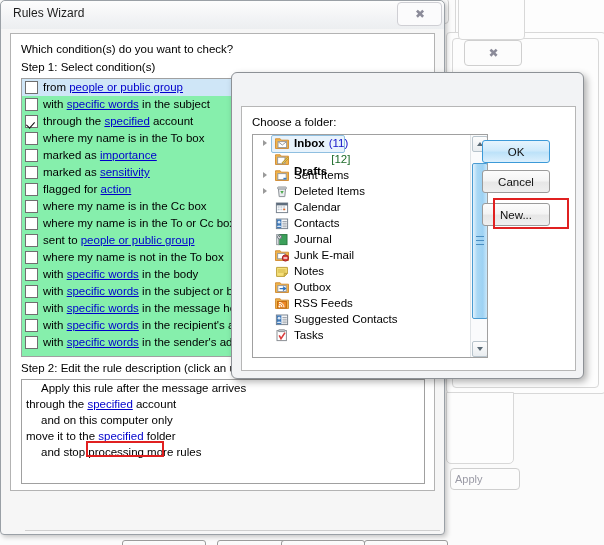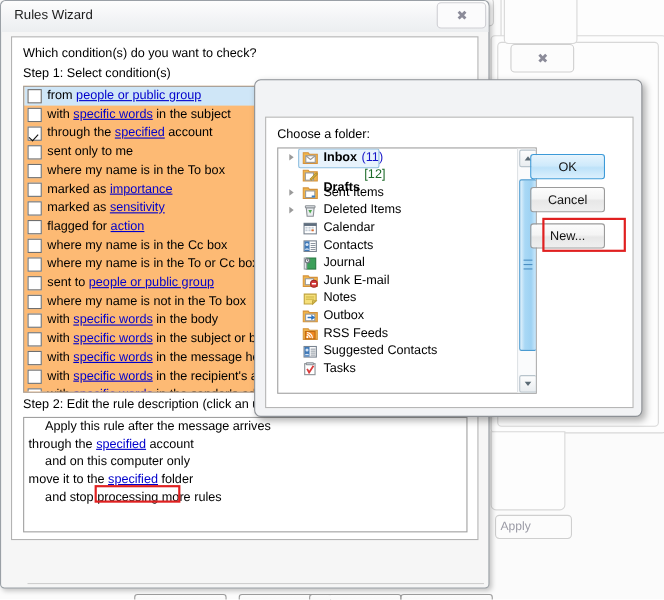--- a/index.html
+++ b/index.html
@@ -38,21 +38,21 @@
     display:flex;align-items:center;justify-content:center;
   }
   #wizard-body{
     position:absolute;left:9px;top:32px;width:423px;height:456px;
     background:#ffffff;border:1px solid #b3b3b3;
   }
   #q-text{position:absolute;left:10px;top:9px;font-size:11.5px;}
   #step1-label{position:absolute;left:10px;top:27px;font-size:11.5px;}
   #cond-list{
     position:absolute;left:10px;top:44px;width:402px;height:277px;
-    background:#fdba74;border:1px solid #a0a0a0;overflow:hidden;
+    background:#86efac;border:1px solid #a0a0a0;overflow:hidden;
   }
   .cond-row{position:relative;height:17px;display:flex;align-items:center;padding-left:3px;white-space:nowrap;}
   .cond-row.sel{background:#cfe6f7;}
   .cb{
     width:11px;height:11px;border:1px solid #6f6f6f;background:#fff;
     margin-right:5px;flex:0 0 auto;position:relative;
   }
   .cb.checked:after{
     content:"";position:absolute;left:2px;top:4px;width:4px;height:7px;
     border:solid #111;border-width:0 1.6px 1.6px 0;transform:rotate(42deg);
@@ -184,24 +184,20 @@
           <div class="cond-row">
             <div class="cb"></div>
             <div class="cond-text"><span>with </span><span class="link">specific words</span><span> in the subject</span></div>
           </div>
           <div class="cond-row">
             <div class="cb checked"></div>
             <div class="cond-text"><span>through the </span><span class="link">specified</span><span> account</span></div>
           </div>
           <div class="cond-row">
             <div class="cb"></div>
-            <div class="cond-text"><span>sent only to me</span></div>
-          </div>
-          <div class="cond-row">
-            <div class="cb"></div>
             <div class="cond-text"><span>where my name is in the To box</span></div>
           </div>
           <div class="cond-row">
             <div class="cb"></div>
             <div class="cond-text"><span>marked as </span><span class="link">importance</span></div>
           </div>
           <div class="cond-row">
             <div class="cb"></div>
             <div class="cond-text"><span>marked as </span><span class="link">sensitivity</span></div>
           </div>

